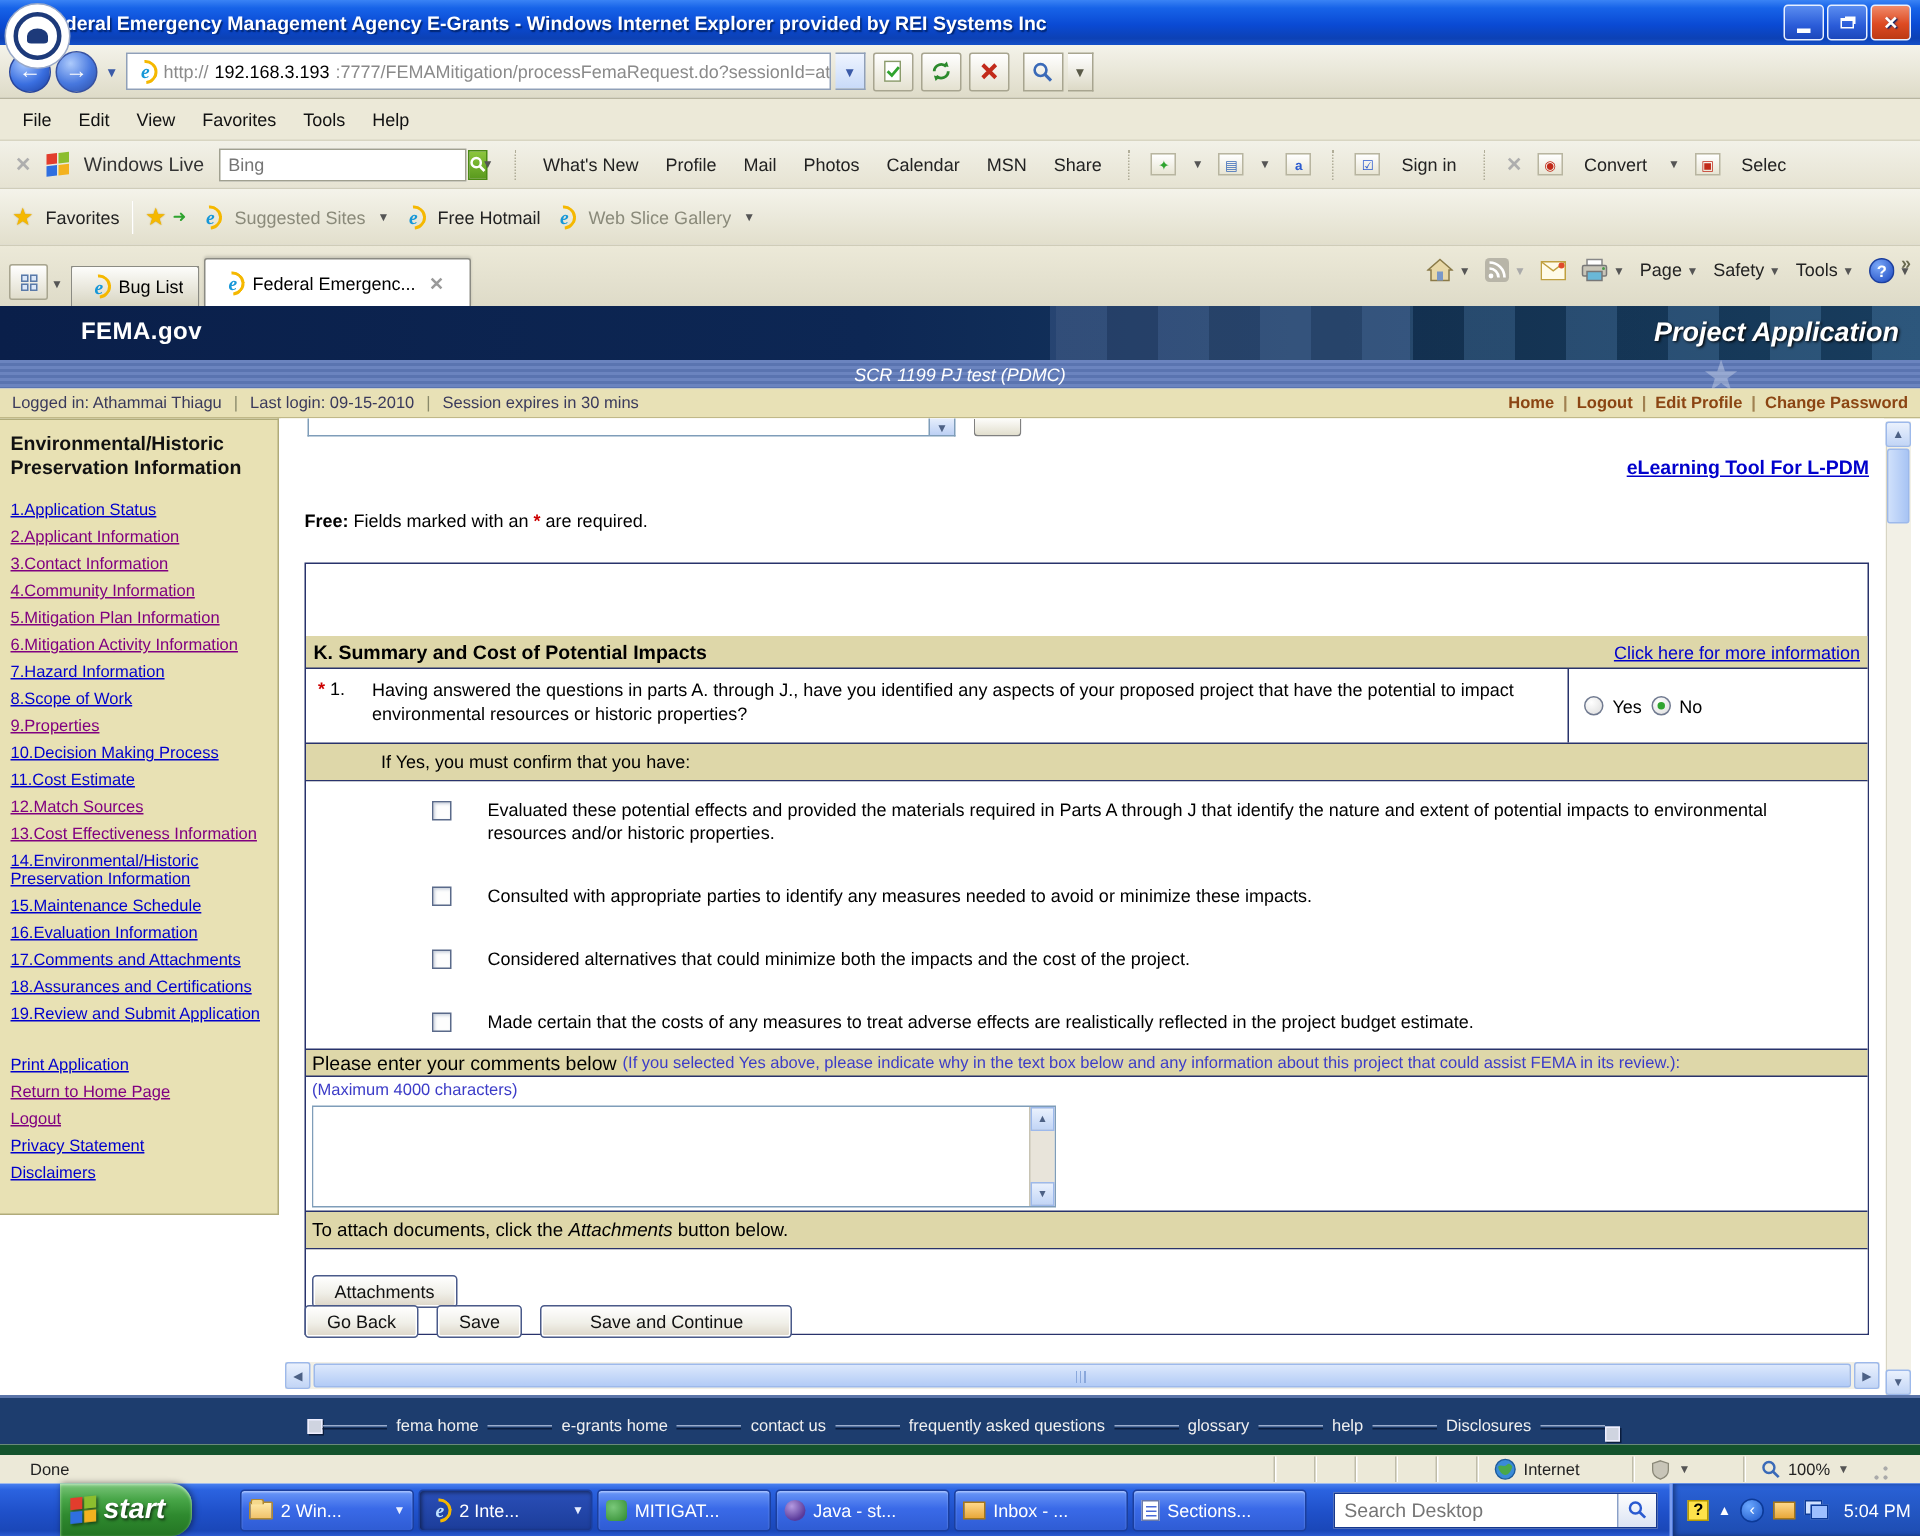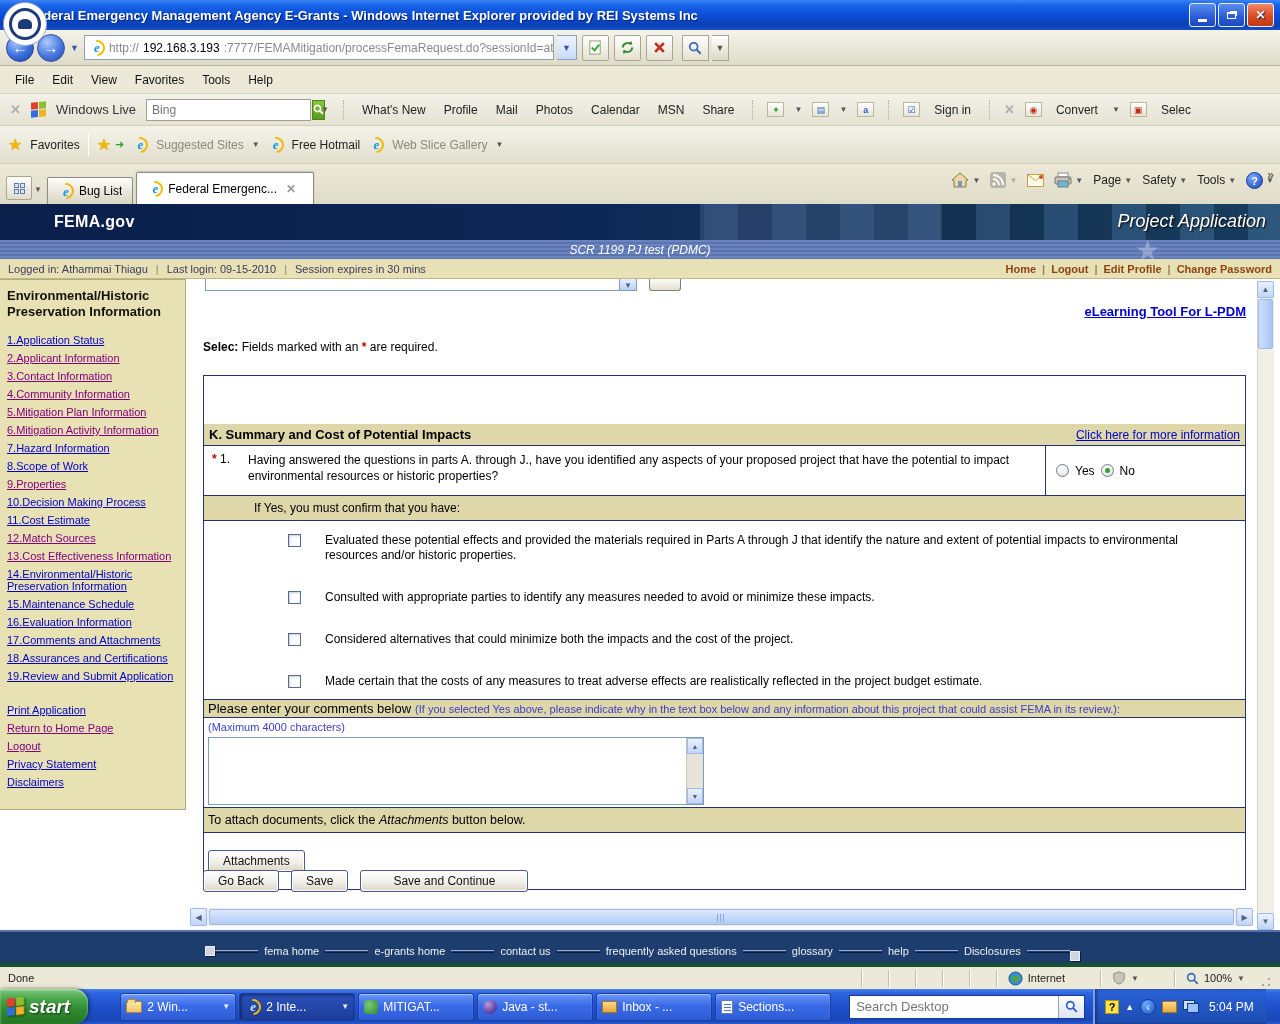--- a/index.html
+++ b/index.html
@@ -106,21 +106,21 @@
     background:linear-gradient(90deg,#0a1f4a 0%,#0d2754 45%,#16395f 70%,#1d4a72 100%);overflow:hidden;}
   .fema-top::before{content:"";position:absolute;left:55%;top:0;right:0;bottom:0;
     background:repeating-linear-gradient(90deg,rgba(255,255,255,.07) 0 34px,rgba(0,0,0,.18) 34px 68px);}
   .fema-top .midblock{position:absolute;left:700px;top:0;width:240px;height:100%;background:rgba(80,110,160,.35);}
   .seal{position:absolute;left:3px;top:2px;width:44px;height:44px;border-radius:50%;background:#fff;
     border:1px solid #98a8c8;z-index:3;display:flex;align-items:center;justify-content:center;}
   .seal .inner{width:32px;height:32px;border-radius:50%;border:3px solid #1d3a7a;background:#fff;
     display:flex;align-items:center;justify-content:center;}
   .seal .eagle{width:14px;height:10px;background:#1d3a7a;border-radius:50% 50% 20% 20%;}
   .fema-brand{position:absolute;left:54px;top:9px;font-size:16px;font-weight:bold;letter-spacing:.3px;z-index:2;}
-  .app-title{position:absolute;right:14px;top:7px;font-size:18px;font-weight:normal;font-style:italic;z-index:2;
+  .app-title{position:absolute;right:14px;top:7px;font-size:18px;font-weight:bold;font-style:italic;z-index:2;
     text-shadow:1px 1px 2px #000;}
   .fema-sub{position:absolute;left:0;top:240px;width:1280px;height:19px;color:#fff;
     background:repeating-linear-gradient(180deg,#6b84bf 0 2px,#5a74b0 2px 4px);
     display:flex;align-items:center;justify-content:center;font-size:12px;font-style:italic;overflow:hidden;}
   .fema-sub .bstar{position:absolute;right:120px;top:-6px;font-size:28px;color:rgba(255,255,255,.30);font-style:normal;}
 
   
   .loginbar{position:absolute;left:0;top:259px;width:1280px;height:20px;background:#e8e1b6;
     border-bottom:1px solid #c0b888;display:flex;align-items:center;padding:0 8px;font-size:11px;color:#3a3a5c;}
   .loginbar .lsep{margin:0 8px;color:#8a8a6a;}
@@ -206,38 +206,38 @@
   .footer{position:absolute;left:0;top:930px;width:1280px;height:33px;background:var(--footer-navy,#1d3d6e);
     border-top:2px solid #5a74a8;}
   .flinks{position:absolute;left:205px;top:9px;width:875px;display:flex;align-items:center;font-size:11px;color:#f0f0f0;}
   .flink{color:#f0f0f0;text-decoration:none;padding:0 6px;white-space:nowrap;}
   .fline{flex:1;height:3px;border-top:1px solid #9aaccc;border-bottom:1px solid #0a1c3c;min-width:18px;}
   .fsq{width:10px;height:10px;background:#cfd4e0;border:1px solid #eef;box-shadow:1px 1px 0 #0a1c3c;flex:none;}
   .fsq.lo{margin-top:10px;}
 
   
   .statusbar{position:absolute;left:0;top:963px;width:1280px;height:26px;background:#ece9d8;
-    border-top:4px solid #14532d;display:flex;align-items:center;font-size:11px;color:#222;padding:0 8px;}
+    border-top:7px solid #14532d;display:flex;align-items:center;font-size:11px;color:#222;padding:0 20px;}
   .st-right{margin-left:auto;display:flex;align-items:center;height:100%;}
   .stsep{width:2px;height:17px;border-left:1px solid #c0bdaa;border-right:1px solid #fff;margin-left:25px;}
   .stpane{display:flex;align-items:center;gap:5px;padding:0 10px;height:100%;}
   .grip{width:13px;height:13px;margin-left:4px;align-self:flex-end;
     background:
       radial-gradient(circle at 10px 3px,#aaa 1.2px,transparent 1.6px),
       radial-gradient(circle at 10px 9px,#aaa 1.2px,transparent 1.6px),
       radial-gradient(circle at 4px 9px,#aaa 1.2px,transparent 1.6px);}
 
   
   .taskbar{position:absolute;left:0;top:989px;width:1280px;height:35px;
     background:linear-gradient(#4a81f0 0%,#2b63e0 12%,#1f50c9 55%,#1a47b8 90%,#2a5ad0 100%);
     display:flex;align-items:center;}
   .startbtn{height:35px;padding:0 18px 0 8px;border-radius:0 14px 14px 0;display:flex;align-items:center;gap:6px;
     background:linear-gradient(#7cc67c 0%,#48a648 30%,#2f8a2f 60%,#237523 100%);
     box-shadow:1px 0 4px rgba(0,0,0,.5), inset 0 1px 2px #bfe8bf;
-    color:#fff;font-weight:bold;font-style:italic;font-size:19px;text-shadow:1px 1px 2px rgba(0,0,0,.6);}
+    color:#fff;font-weight:bold;font-style:italic;font-size:19px;text-shadow:1px 1px 2px rgba(0,0,0,.6);margin-left:40px;}
   .tasks{display:flex;gap:3px;margin-left:32px;}
   .task{width:116px;height:28px;border:1px solid #1b3f9e;border-radius:3px;color:#fff;font-size:12px;
     background:linear-gradient(#6a97f7,#3a6ae8 45%,#2f5cd4);display:flex;align-items:center;gap:5px;padding:0 5px;
     box-shadow:inset 0 1px 1px #a8c2ff;}
   .task.active{background:linear-gradient(#2a4fb8,#1c3d9a);box-shadow:inset 1px 1px 3px rgba(0,0,0,.5);}
   .task .tl{white-space:nowrap;overflow:hidden;text-overflow:ellipsis;flex:1;}
   .task .caret{color:#e8eeff;}
   .folder{width:16px;height:12px;background:linear-gradient(#ffe9a8,#f0c36c);border:1px solid #b08830;
     border-radius:1px;position:relative;flex:none;}
   .folder::before{content:"";position:absolute;top:-3px;left:0;width:7px;height:3px;background:#f5d88c;
@@ -537,21 +537,21 @@
     </div>
 
     <div class="content">
       <div class="clipsel">
           <span class="arr">▼</span>
         </div>
       <div class="clipbtn"></div>
 
       <a class="elearn">eLearning Tool For L-PDM</a>
 
-      <div class="note"><b>Selec:</b><span> Fields marked with an </span><span class="req">*</span><span> are required.</span></div>
+      <div class="note"><b>Free:</b><span> Fields marked with an </span><span class="req">*</span><span> are required.</span></div>
 
       <div class="ftable">
         <div class="trow thead">
           <span class="t">K. Summary and Cost of Potential Impacts</span>
           <a class="more">Click here for more information</a>
         </div>
         <div class="trow qrow">
           <div class="qcell">
             <span class="qnum"><span class="req">*</span><span> 1.</span></span>
             <span class="qtext">Having answered the questions in parts A. through J., have you identified any aspects of your proposed project that have the potential to impact environmental resources or historic properties?</span>

